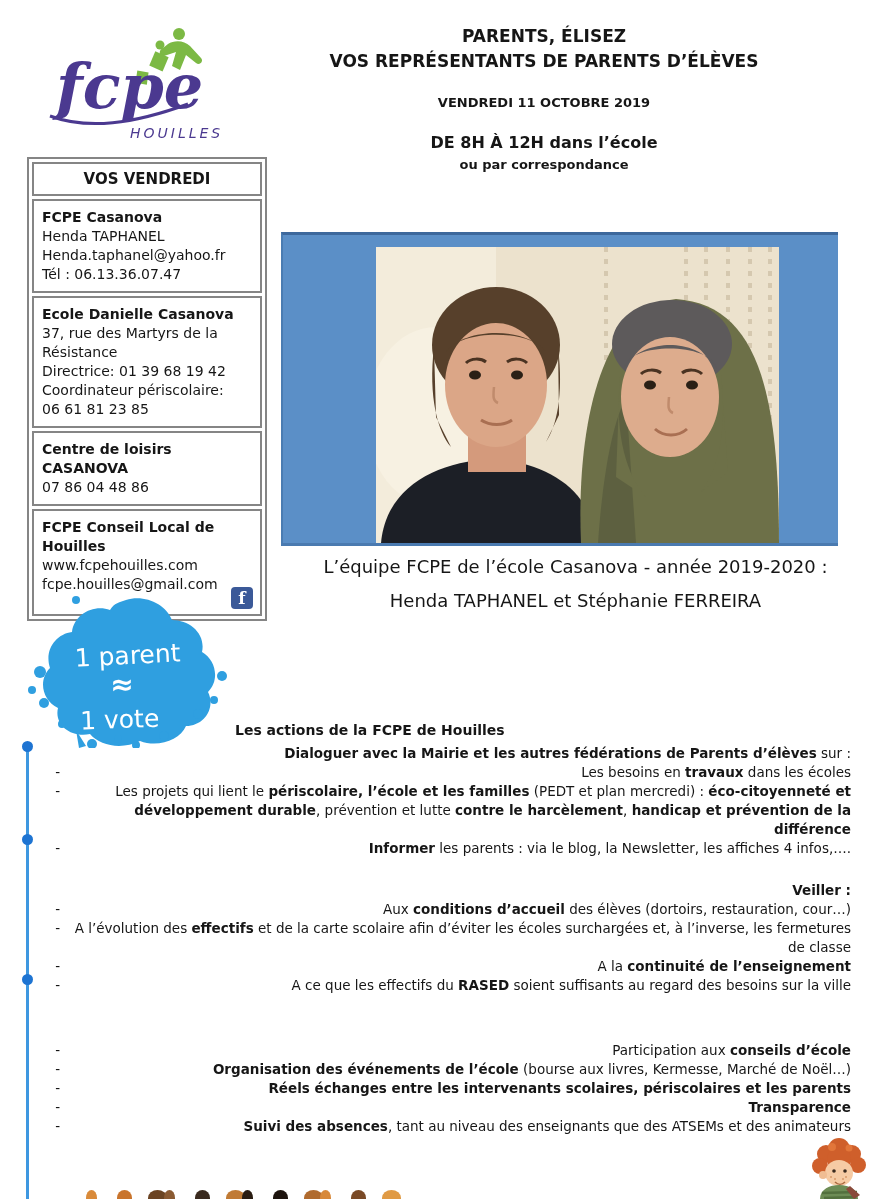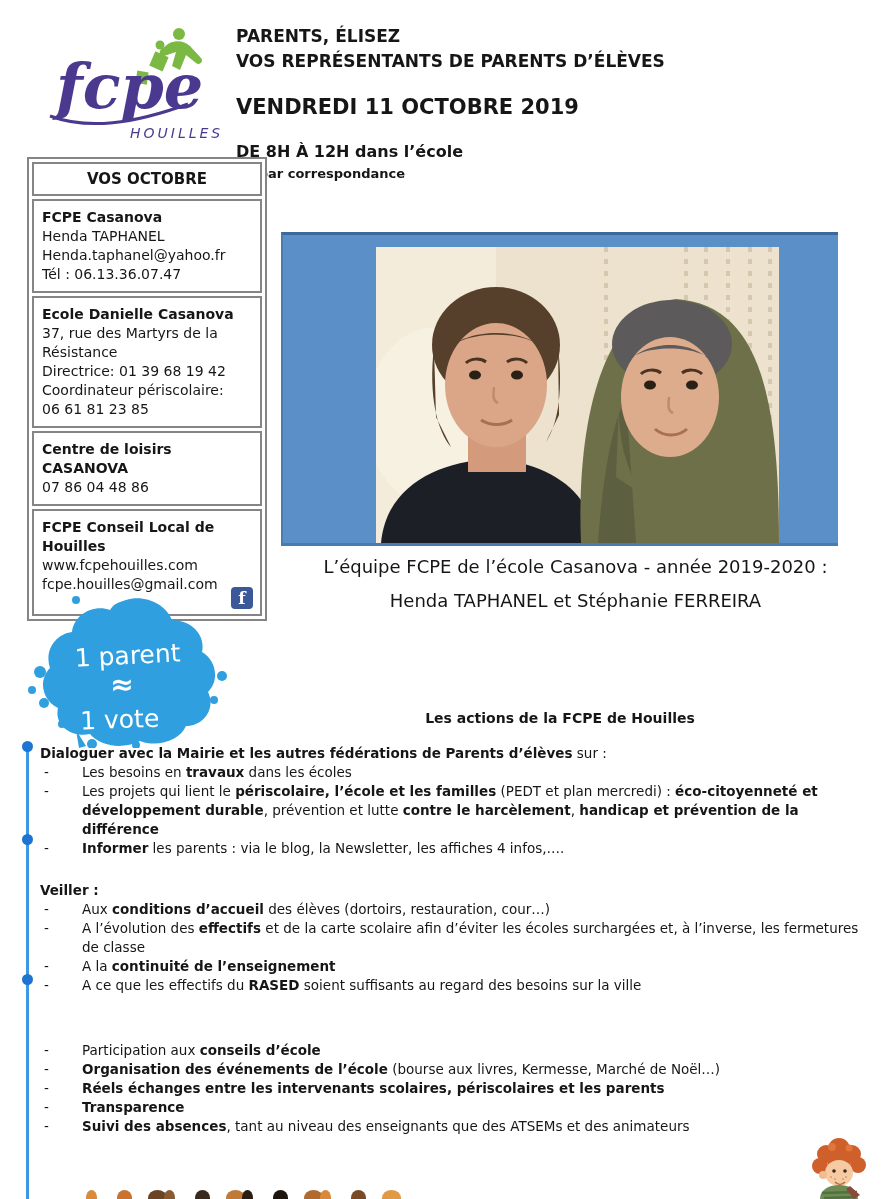--- a/index.html
+++ b/index.html
@@ -7,23 +7,23 @@
     position:relative;width:884px;height:1199px;margin:0 auto;background:#ffffff;
     overflow:hidden;font-family:"DejaVu Sans","Liberation Sans",sans-serif;color:#161616;
   }
   .b{font-weight:bold;}
   .u{}
 
   
   .logo{position:absolute;left:38px;top:12px;width:200px;height:140px;}
 
   
-  .header{position:absolute;left:236px;top:24px;width:640px;text-align:left;}
+  .header{position:absolute;left:224px;top:24px;width:640px;text-align:center;}
   .header .t1,.header .t2{font-size:17px;font-weight:bold;line-height:25px;}
-  .header .date{font-size:21px;font-weight:bold;margin-top:21px;}
+  .header .date{font-size:13px;font-weight:bold;margin-top:21px;}
   .header .time1{font-size:16px;font-weight:bold;margin-top:22px;line-height:22px;}
   .header .time2{font-size:13px;font-weight:bold;line-height:22px;}
 
   
   .contacts{position:absolute;left:27px;top:157px;width:240px;border:2px solid #858585;padding:3px;box-sizing:border-box;background:#fff;}
   .contacts-title{border:2px solid #858585;text-align:center;font-weight:bold;font-size:15px;padding:6px 2px;margin-bottom:3px;}
   .contact-box{border:2px solid #858585;padding:7px 8px;margin-bottom:3px;font-size:14px;line-height:19px;position:relative;}
   .contact-box:last-child{margin-bottom:0;padding-bottom:20px;}
   .fb-icon{
     position:absolute;right:7px;bottom:5px;width:22px;height:22px;border-radius:4px;
@@ -42,24 +42,24 @@
   .captions .c2{margin-top:13px;}
 
   
   .splat{position:absolute;left:18px;top:596px;width:220px;height:152px;}
 
   
   .timeline{position:absolute;left:26px;top:746px;width:3px;height:453px;background:#3e97e0;}
   .tdot{position:absolute;width:11px;height:11px;border-radius:50%;background:#1e74d2;left:22px;}
 
   
-  .section-heading{position:absolute;font-size:14px;font-weight:bold;text-align:center;}
+  .section-heading{position:absolute;font-size:14px;font-weight:bold;text-align:left;margin-top:12px;}
   .sh1{left:235px;top:710px;width:650px;}
   .sh2{left:110px;top:1004px;width:774px;}
-  .textblock{position:absolute;left:40px;width:833px;font-size:13.5px;line-height:19px;}
+  .textblock{position:absolute;left:18px;width:833px;font-size:13.5px;line-height:19px;text-align:right;}
   .tb1{top:744px;} .tb2{top:881px;} .tb3{top:1041px;}
   .lead{font-size:13.5px;line-height:19px;}
   .bullet-row{display:flex;}
   .dash{flex:0 0 42px;padding-left:4px;box-sizing:border-box;}
   .btxt{flex:1;}
 
   
   .heads-strip{position:absolute;left:86px;top:1186px;width:320px;height:13px;}
   .head{position:absolute;top:4px;height:16px;border-radius:50% 50% 0 0;}
   .kid{position:absolute;left:794px;top:1133px;width:90px;height:66px;}
@@ -88,21 +88,21 @@
 
   <div class="header">
     <div class="t1">PARENTS, ÉLISEZ</div>
     <div class="t2">VOS REPRÉSENTANTS DE PARENTS D’ÉLÈVES</div>
     <div class="date">VENDREDI 11 OCTOBRE 2019</div>
     <div class="time1">DE 8H À 12H dans l’école</div>
     <div class="time2">ou par correspondance</div>
   </div>
 
   <div class="contacts">
-    <div class="contacts-title">VOS OCTOBRE</div>
+    <div class="contacts-title">VOS VENDREDI</div>
     <div>
         <div class="contact-box">
           <div class="cline b">FCPE Casanova</div>
           <div class="cline">Henda TAPHANEL</div>
           <div class="cline u">Henda.taphanel@yahoo.fr</div>
           <div class="cline">Tél : 06.13.36.07.47</div>
         </div>
         <div class="contact-box">
           <div class="cline b">Ecole Danielle Casanova</div>
           <div class="cline">37, rue des Martyrs de la</div>

